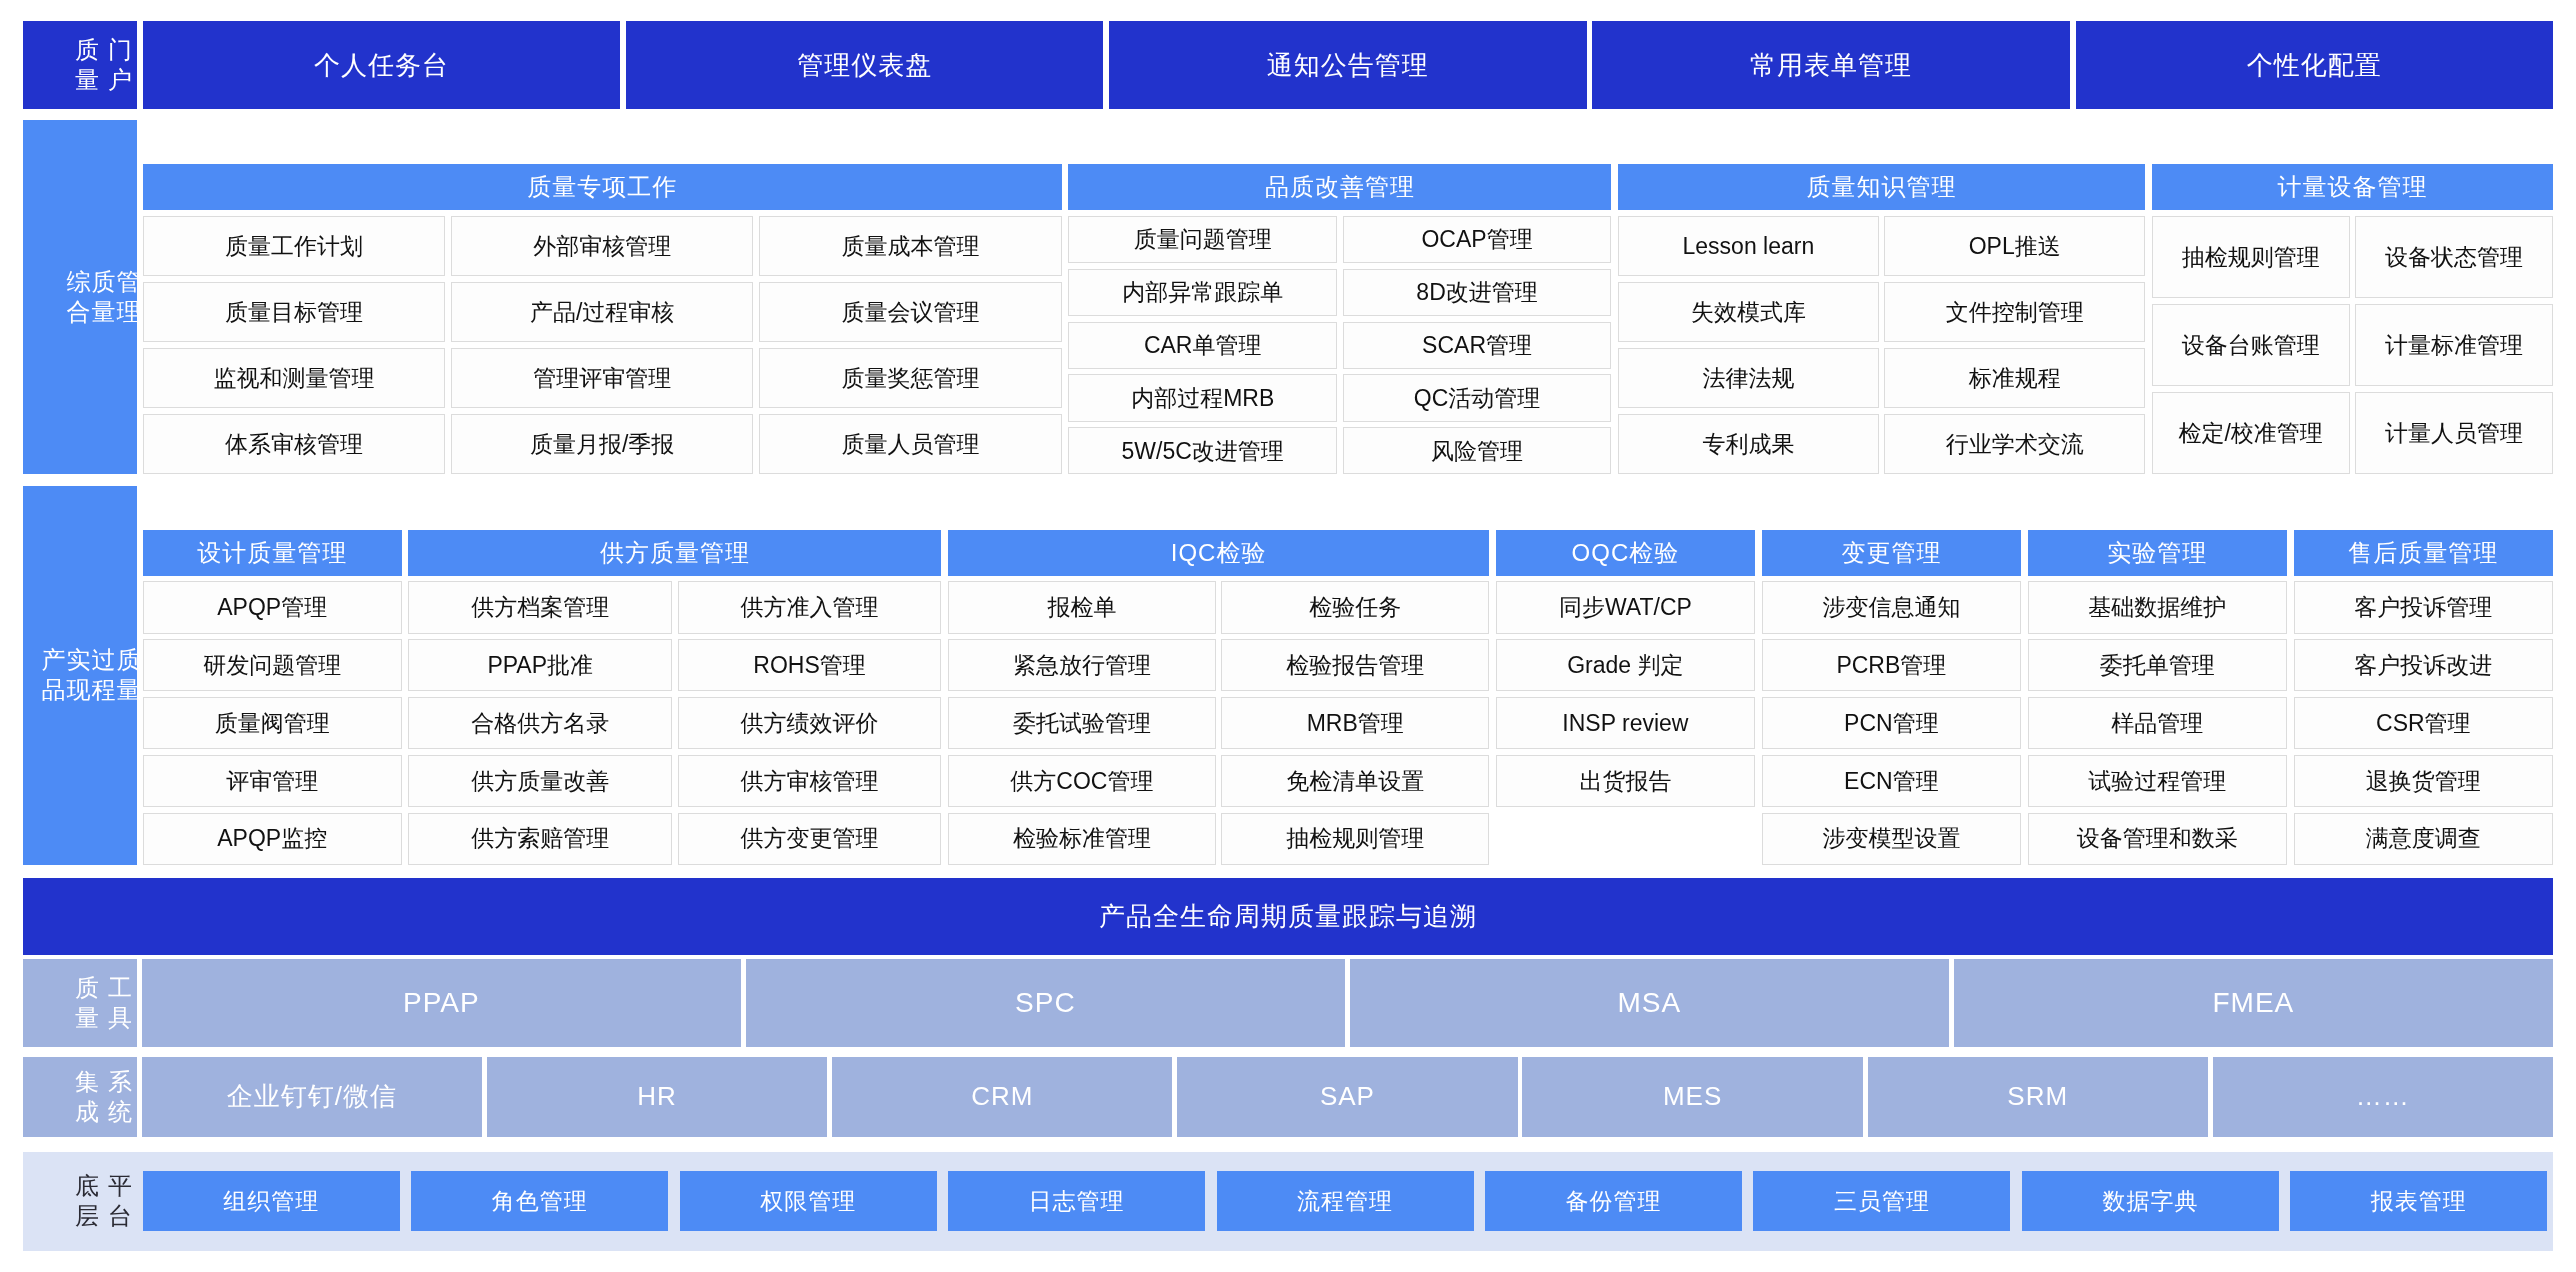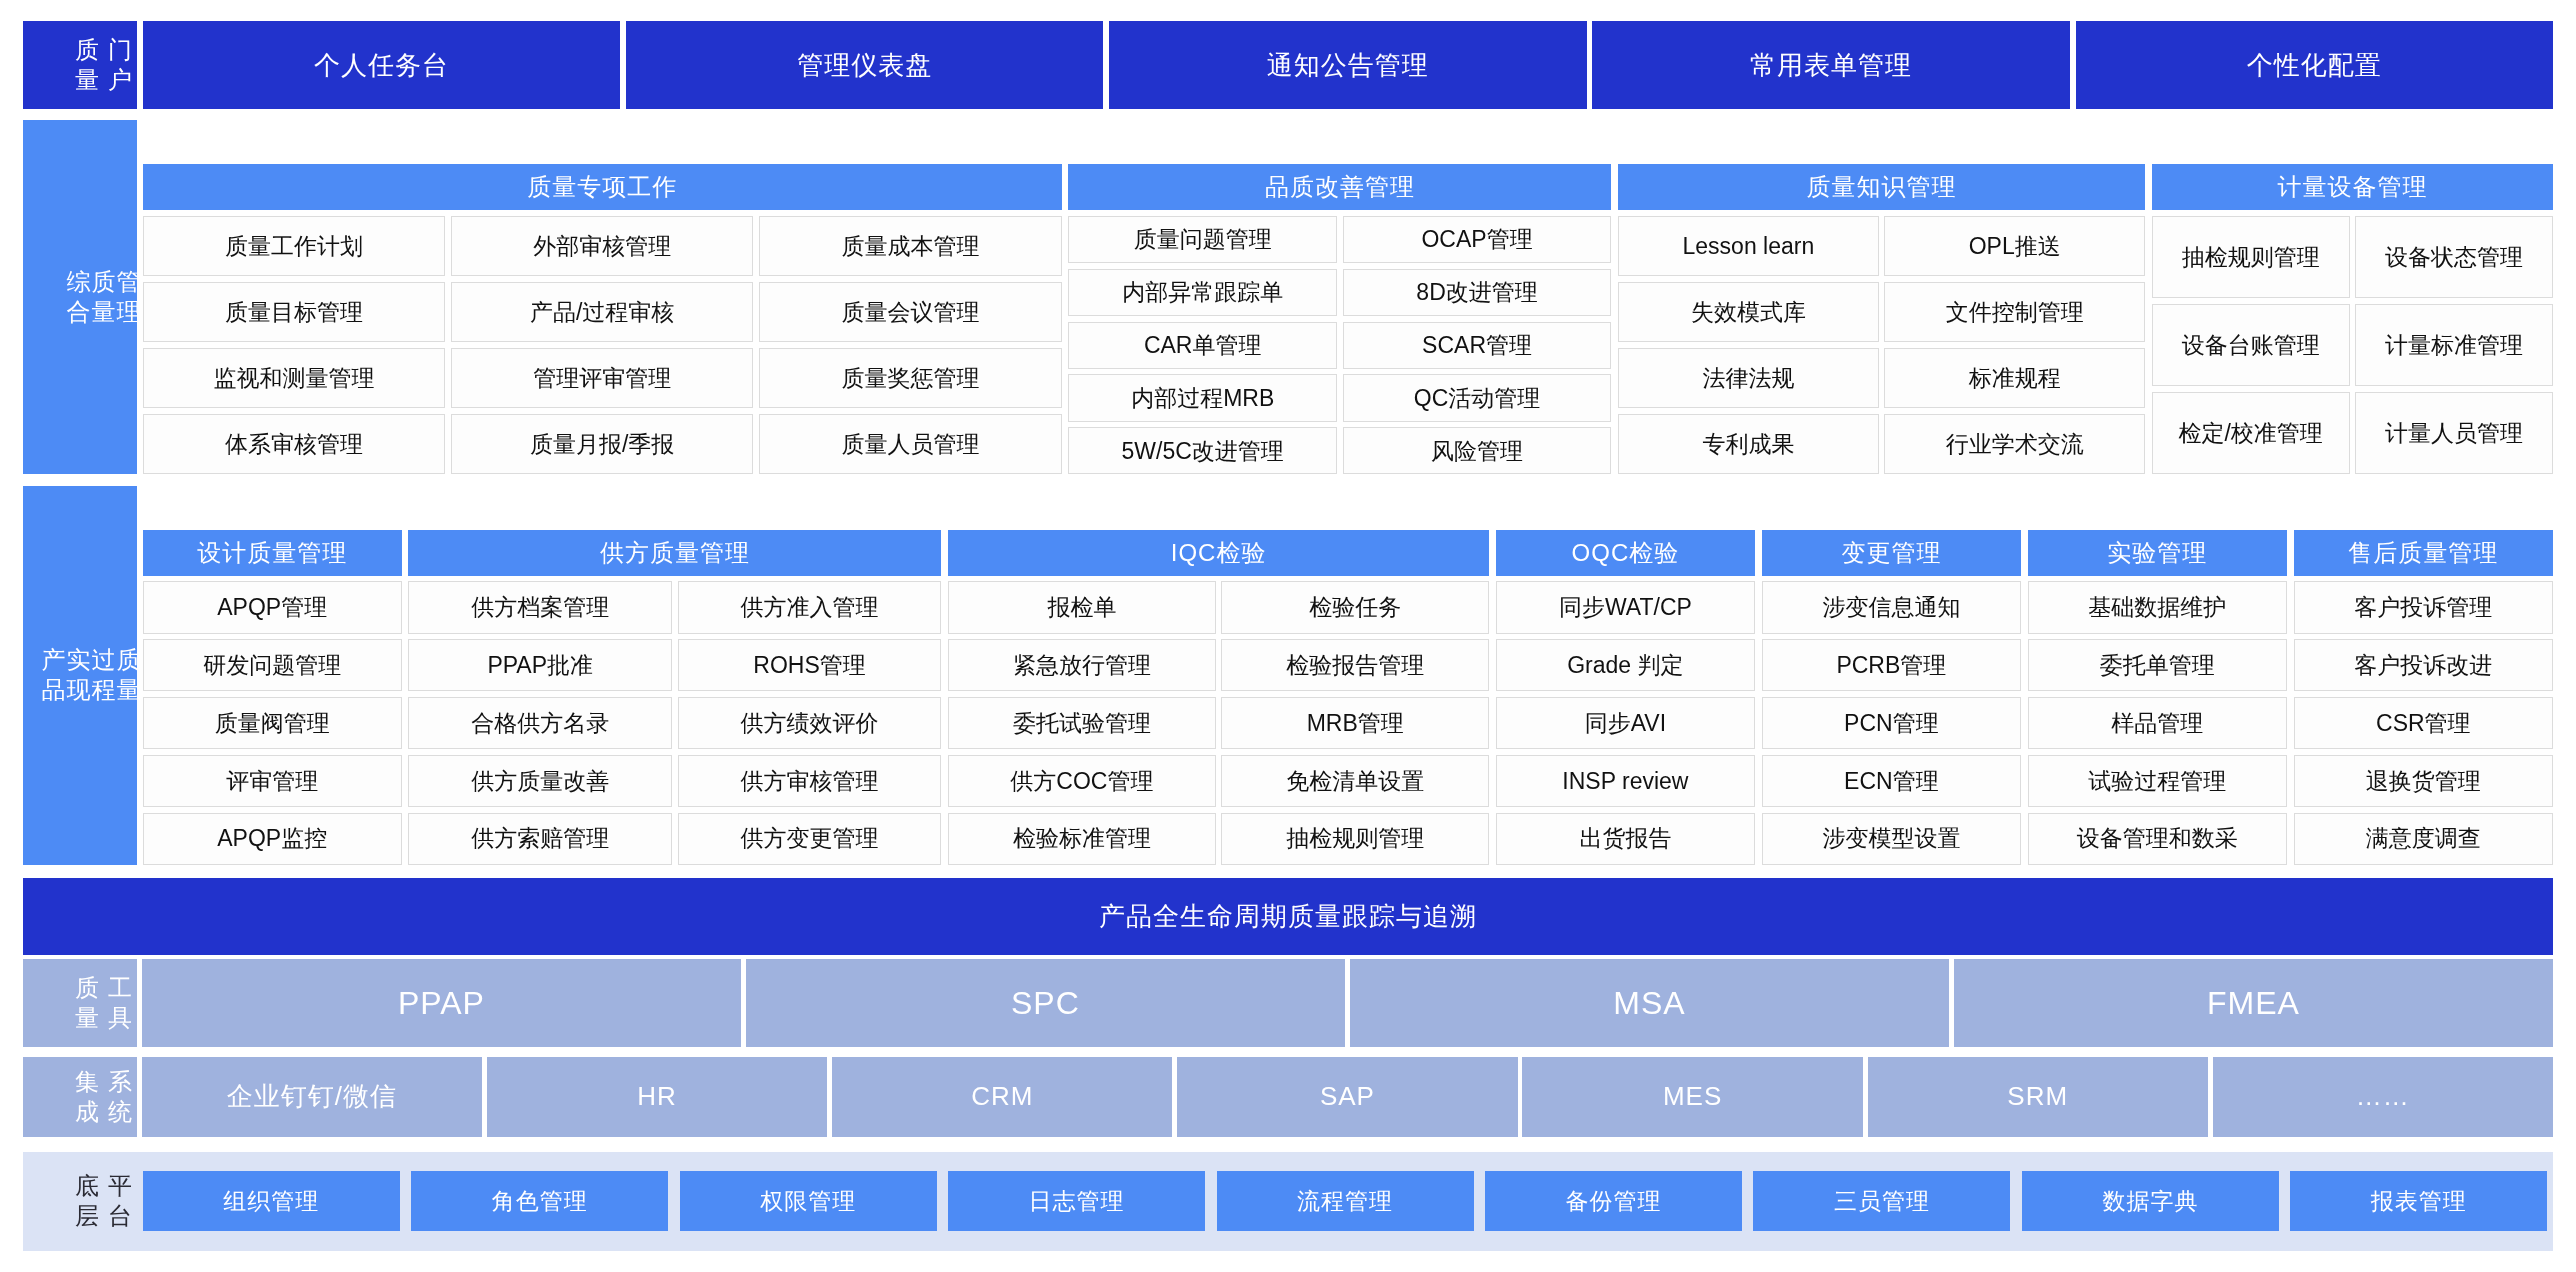--- a/index.html
+++ b/index.html
@@ -64,21 +64,21 @@
     font-size: 26px; letter-spacing: 1px; margin-bottom: 4px;
   }
 
   
   .band-tools { height: 88px; margin-bottom: 9.5px; }
   .band-tools .side-label { background: #9fb2de; font-size: 24px; }
   .band-tools .cells { display: flex; flex: 1; gap: 4.8px; margin-left: 4.8px; }
   .band-tools .cell {
     flex: 1; background: #9fb2de; color: #fff;
     display: flex; align-items: center; justify-content: center;
-    font-size: 32px; letter-spacing: 1px;
+    font-size: 28px; letter-spacing: 1px;
   }
 
   
   .band-integ { height: 80px; margin-bottom: 15.2px; }
   .band-integ .side-label { background: #9fb2de; font-size: 24px; }
   .band-integ .cells { display: flex; flex: 1; gap: 4.8px; margin-left: 4.8px; justify-content: flex-end; }
   .band-integ .cell {
     flex: 1; background: #9fb2de; color: #fff;
     display: flex; align-items: center; justify-content: center;
     font-size: 26px; letter-spacing: 1px;
@@ -237,21 +237,20 @@
           <div class="tile">检验标准管理</div>
           <div class="tile">抽检规则管理</div>
         </div>
       </div>
 
       <div class="group" style="flex:1 1 0">
         <div class="group-title">OQC检验</div>
         <div class="group-grid" style="grid-template-columns:1fr;grid-template-rows:repeat(5,1fr)">
           <div class="tile">同步WAT/CP</div>
           <div class="tile">Grade 判定</div>
-          <div class="tile">同步AVI</div>
           <div class="tile">INSP review</div>
           <div class="tile">出货报告</div>
         </div>
       </div>
 
       <div class="group" style="flex:1 1 0">
         <div class="group-title">变更管理</div>
         <div class="group-grid" style="grid-template-columns:1fr;grid-template-rows:repeat(5,1fr)">
           <div class="tile">涉变信息通知</div>
           <div class="tile">PCRB管理</div>

